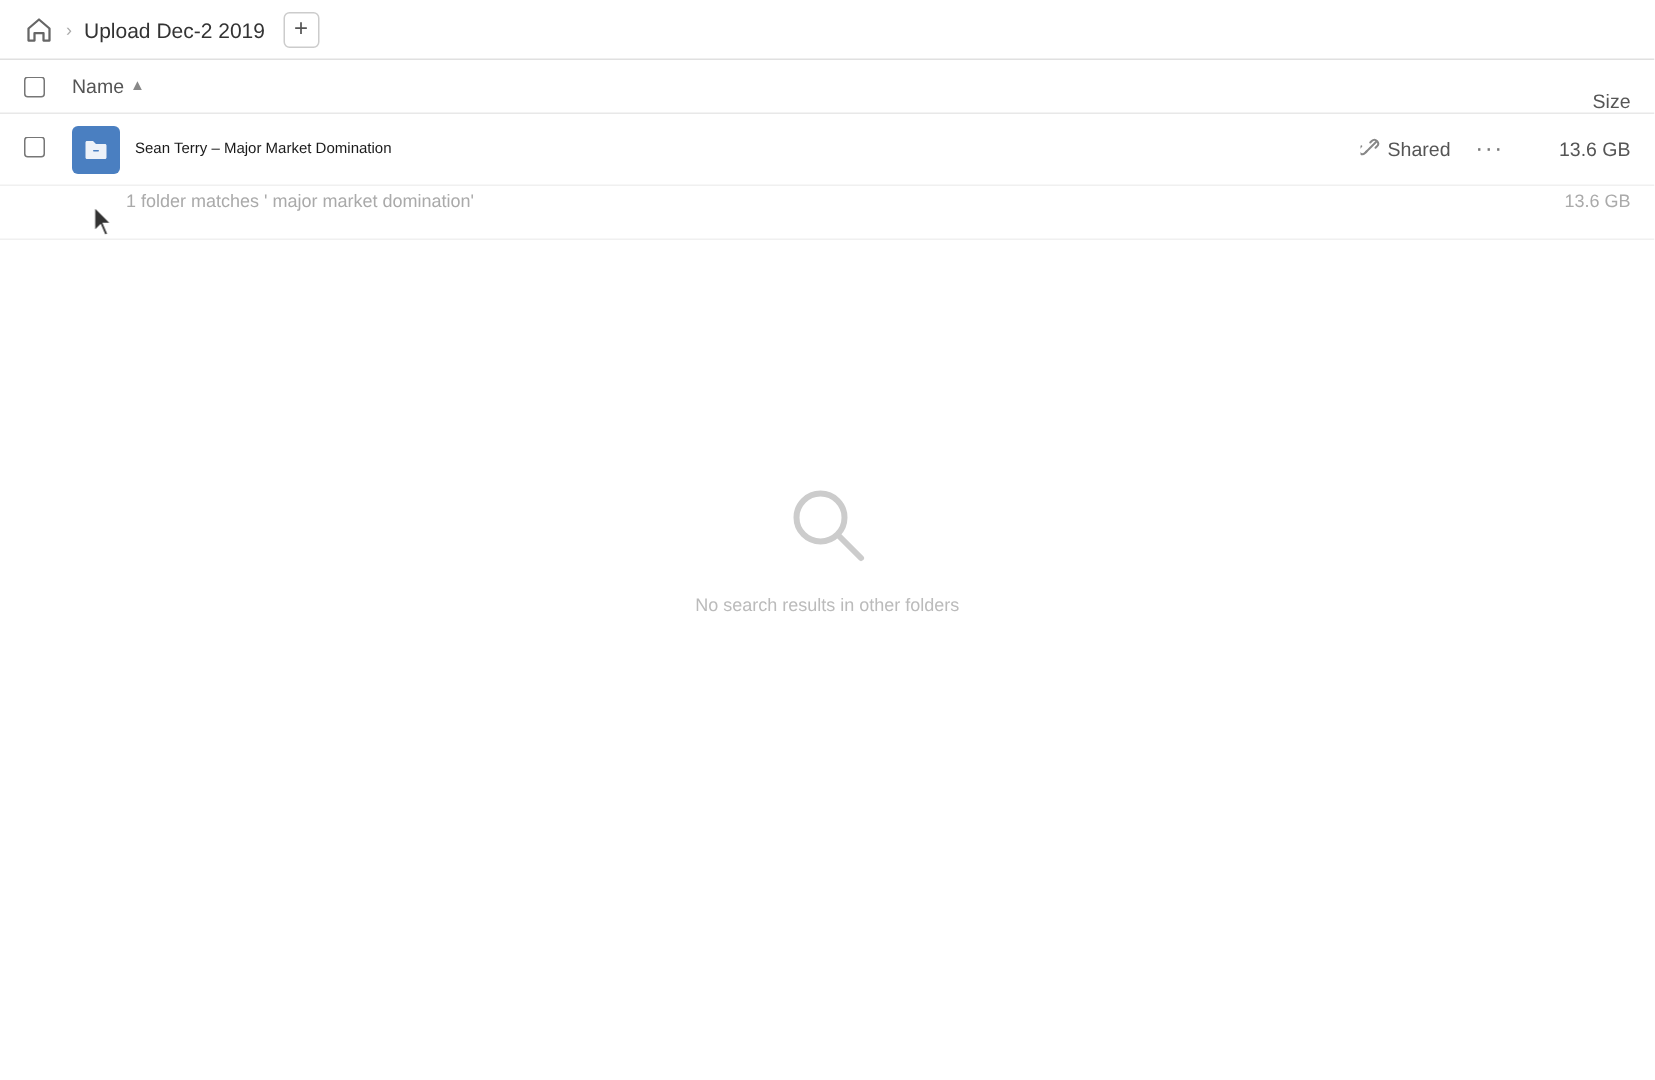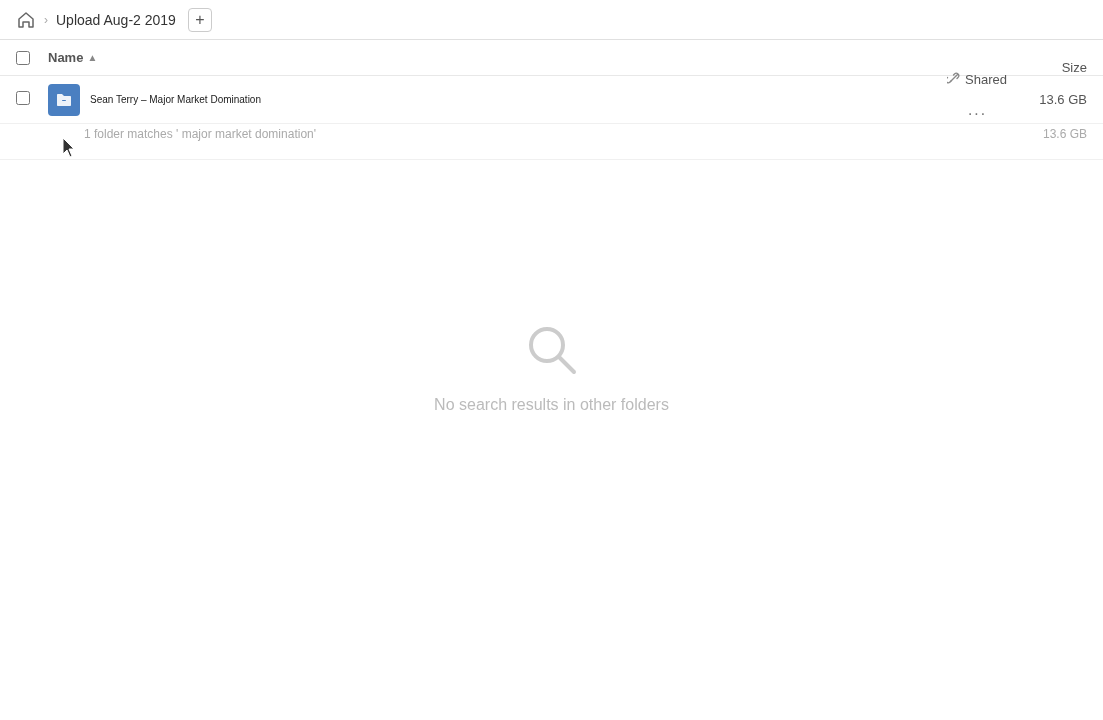--- a/index.html
+++ b/index.html
@@ -73,21 +73,20 @@
       align-items: center;
     }
     .col-name {
       flex: 1;
       font-size: 13px;
       color: #555;
       display: flex;
       align-items: center;
       gap: 4px;
       cursor: pointer;
-      font-weight: bold;
     }
     .col-size {
       width: 80px;
       text-align: right;
       font-size: 13px;
       color: #555;
       margin-top: 20px;
     }
     .sort-arrow {
       font-size: 10px;
@@ -124,21 +123,20 @@
     .file-name {
       flex: 1;
       font-size: 10px;
       color: #1a1a1a;
       font-weight: 400;
     }
     .file-meta {
       display: flex;
       align-items: center;
       gap: 12px;
-      flex-direction: column;
     }
     .shared-badge {
       display: flex;
       align-items: center;
       gap: 4px;
       color: #555;
       font-size: 13px;
     }
     .link-icon {
       font-size: 14px;
@@ -192,21 +190,21 @@
       justify-content: center;
       margin-top: 160px;
       gap: 16px;
     }
     .search-icon-large {
       width: 60px;
       height: 60px;
       color: #ccc;
     }
     .empty-label {
-      font-size: 16px;
+      font-size: 12px;
       color: #bbb;
     }
 
     
     .cursor-dot {
       position: fixed;
       left: 63px;
       top: 138px;
       width: 12px;
       height: 20px;
@@ -217,21 +215,21 @@
 </head>
 <body>
 
 <div class="top-nav">
   <div class="home-icon">
     <svg width="18" height="18" viewBox="0 0 18 18" fill="none" xmlns="http://www.w3.org/2000/svg">
       <path d="M2 8L9 2L16 8V16H12V11H6V16H2V8Z" stroke="#666" stroke-width="1.5" fill="none" stroke-linejoin="round"></path>
     </svg>
   </div>
   <span class="breadcrumb-separator">›</span>
-  <span class="breadcrumb-title">Upload Aug-2 2019</span>
+  <span class="breadcrumb-title">Upload Dec-2 2019</span>
   <button class="add-button">+</button>
 </div>
 
 <div class="col-headers">
   <div class="col-checkbox">
     <input type="checkbox" style="width: 14px; height: 14px; cursor: pointer;">
   </div>
   <div class="col-name">
     <span>Name</span>
     <span class="sort-arrow">▲</span>

